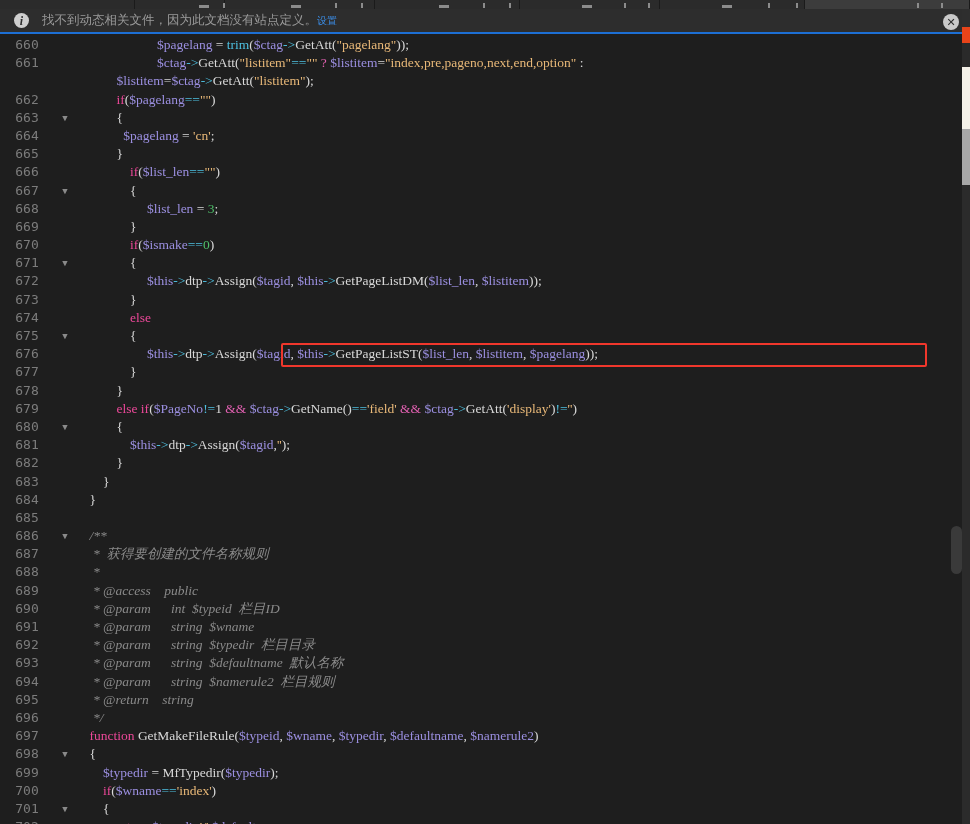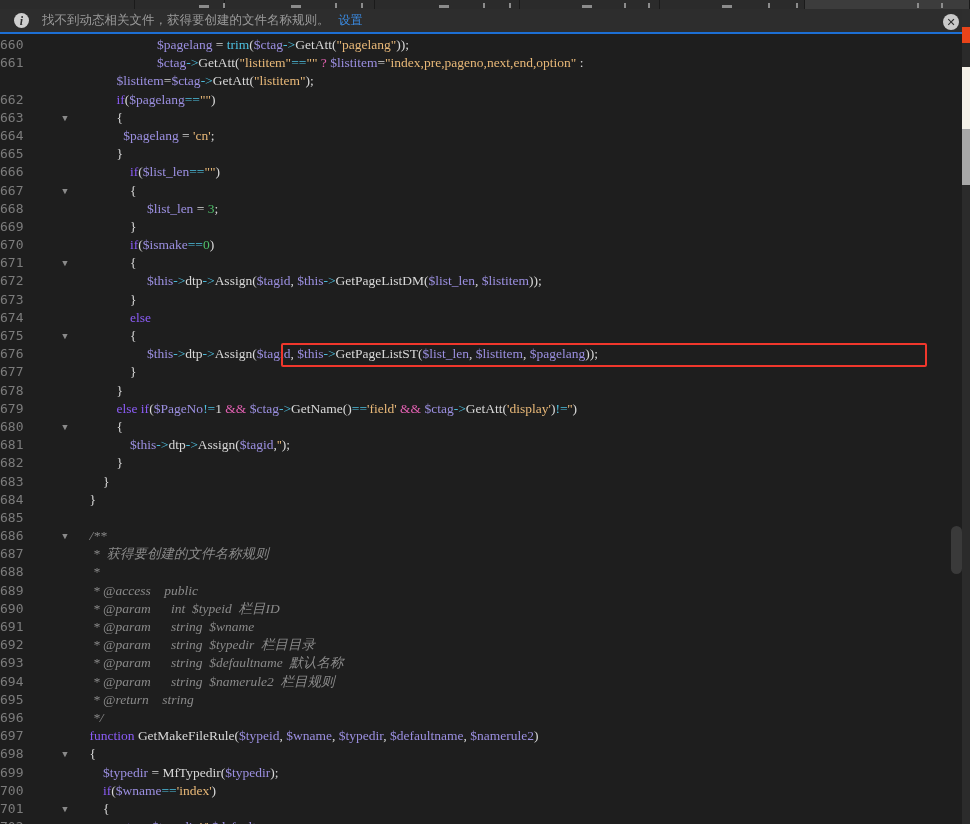--- a/index.html
+++ b/index.html
@@ -36,21 +36,21 @@
     font-size:12px;font-weight:bold;font-style:italic;
     display:flex;align-items:center;justify-content:center;
     margin-left:14px;flex:none;line-height:1;
   }
   .notif-text{
     margin-left:13px;color:#9a9a9a;font-size:12.5px;
     font-family:"DejaVu Sans","Liberation Sans",sans-serif;
     white-space:nowrap;
   }
   .notif-link{
-    margin-left:9px;color:#3b8ee8;font-size:12px;
+    color:#3b8ee8;font-size:10px;
     font-family:"DejaVu Sans","Liberation Sans",sans-serif;
     cursor:pointer;
   }
   .notif-close{
     position:absolute;right:11px;top:5px;
     width:16px;height:16px;border-radius:50%;
     background:#c9c9c9;color:#2b2b2b;
     display:flex;align-items:center;justify-content:center;
     font-family:"DejaVu Sans",sans-serif;font-size:11px;font-weight:bold;
     cursor:pointer;line-height:1;
@@ -62,38 +62,38 @@
     background:#1e1e1e;overflow:hidden;
   }
   .code-area{
     position:relative;width:970px;
     font-size:13.5px;
     line-height:18.2px;
     white-space:pre;
   }
   .row{display:flex;height:18.2px;align-items:flex-start;}
   .gutter{
-    width:56px;flex:none;text-align:left;
+    width:56px;flex:none;text-align:center;
     color:#7c7c7c;font-size:13px;padding-right:2px;
     box-sizing:border-box;
     font-family:"DejaVu Sans Mono",monospace;
   }
   .fold{
     width:18px;flex:none;text-align:center;color:#8a8a8a;
     font-size:9px;line-height:18.2px;
   }
   .fold.has::before{content:"\25BC";}
   .src{
     flex:1;color:#d8d8d8;
     font-family:Liberation Serif, serif;
     padding-left:2px;
   }
 
   
-  .k{color:#8b5cf6;}        
+  .k{color:#ec4899;}        
   .v{color:#9b8fe0;}        
   .f{color:#4ec0e0;}        
   .s{color:#e8b878;}        
   .n{color:#4ec06a;}        
   .o{color:#4ec0e0;}        
   .p{color:#d8d8d8;}        
   .op{color:#e060b0;}       
   .c{color:#8a8a8a;font-style:italic;}  
 
   
@@ -158,21 +158,21 @@
         <div class="tb-tick2" style="left:136px"></div>
       </div>
     <div class="tb-seg tb-active" style="width:165px">
         <div class="tb-tick2" style="left:112px"></div>
         <div class="tb-tick2" style="left:136px"></div>
       </div>
   </div>
 
   <div class="notif">
     <div class="notif-icon">i</div>
-    <div class="notif-text">找不到动态相关文件，获得要创建的文件名称规则。</div>
+    <div class="notif-text">找不到动态相关文件，因为此文档没有站点定义。</div>
     <div class="notif-link">设置</div>
     <div class="notif-close">✕</div>
   </div>
 
   <div class="editor">
     <div class="code-area" id="code-area"><div class="row"><div class="gutter">660</div><div class="fold"></div><div class="src"><span class="p">                        </span><span class="v">$pagelang</span><span class="p"> = </span><span class="f">trim</span><span class="p">(</span><span class="v">$ctag</span><span class="f">-&gt;</span><span class="p">GetAtt</span><span class="p">(</span><span class="s">"pagelang"</span><span class="p">));</span></div></div><div class="row"><div class="gutter">661</div><div class="fold"></div><div class="src"><span class="p">                        </span><span class="v">$ctag</span><span class="f">-&gt;</span><span class="p">GetAtt</span><span class="p">(</span><span class="s">"listitem"</span><span class="o">==</span><span class="s">""</span><span class="op"> ? </span><span class="v">$listitem</span><span class="p">=</span><span class="s">"index,pre,pageno,next,end,option"</span><span class="p"> :</span></div></div><div class="row"><div class="gutter"></div><div class="fold"></div><div class="src"><span class="p">            </span><span class="v">$listitem</span><span class="p">=</span><span class="v">$ctag</span><span class="f">-&gt;</span><span class="p">GetAtt</span><span class="p">(</span><span class="s">"listitem"</span><span class="p">);</span></div></div><div class="row"><div class="gutter">662</div><div class="fold"></div><div class="src"><span class="p">            </span><span class="k">if</span><span class="p">(</span><span class="v">$pagelang</span><span class="o">==</span><span class="s">""</span><span class="p">)</span></div></div><div class="row"><div class="gutter">663</div><div class="fold has"></div><div class="src"><span class="p">            {</span></div></div><div class="row"><div class="gutter">664</div><div class="fold"></div><div class="src"><span class="p">              </span><span class="v">$pagelang</span><span class="p"> = </span><span class="s">'cn'</span><span class="p">;</span></div></div><div class="row"><div class="gutter">665</div><div class="fold"></div><div class="src"><span class="p">            }</span></div></div><div class="row"><div class="gutter">666</div><div class="fold"></div><div class="src"><span class="p">                </span><span class="k">if</span><span class="p">(</span><span class="v">$list_len</span><span class="o">==</span><span class="s">""</span><span class="p">)</span></div></div><div class="row"><div class="gutter">667</div><div class="fold has"></div><div class="src"><span class="p">                {</span></div></div><div class="row"><div class="gutter">668</div><div class="fold"></div><div class="src"><span class="p">                     </span><span class="v">$list_len</span><span class="p"> = </span><span class="n">3</span><span class="p">;</span></div></div><div class="row"><div class="gutter">669</div><div class="fold"></div><div class="src"><span class="p">                }</span></div></div><div class="row"><div class="gutter">670</div><div class="fold"></div><div class="src"><span class="p">                </span><span class="k">if</span><span class="p">(</span><span class="v">$ismake</span><span class="o">==</span><span class="n">0</span><span class="p">)</span></div></div><div class="row"><div class="gutter">671</div><div class="fold has"></div><div class="src"><span class="p">                {</span></div></div><div class="row"><div class="gutter">672</div><div class="fold"></div><div class="src"><span class="p">                     </span><span class="v">$this</span><span class="f">-&gt;</span><span class="p">dtp</span><span class="f">-&gt;</span><span class="p">Assign</span><span class="p">(</span><span class="v">$tagid</span><span class="p">, </span><span class="v">$this</span><span class="f">-&gt;</span><span class="p">GetPageListDM</span><span class="p">(</span><span class="v">$list_len</span><span class="p">, </span><span class="v">$listitem</span><span class="p">));</span></div></div><div class="row"><div class="gutter">673</div><div class="fold"></div><div class="src"><span class="p">                }</span></div></div><div class="row"><div class="gutter">674</div><div class="fold"></div><div class="src"><span class="p">                </span><span class="k">else</span></div></div><div class="row"><div class="gutter">675</div><div class="fold has"></div><div class="src"><span class="p">                {</span></div></div><div class="row"><div class="gutter">676</div><div class="fold"></div><div class="src"><span class="p">                     </span><span class="v">$this</span><span class="f">-&gt;</span><span class="p">dtp</span><span class="f">-&gt;</span><span class="p">Assign</span><span class="p">(</span><span class="v">$tagid</span><span class="p">, </span><span class="v">$this</span><span class="f">-&gt;</span><span class="p">GetPageListST</span><span class="p">(</span><span class="v">$list_len</span><span class="p">, </span><span class="v">$listitem</span><span class="p">, </span><span class="v">$pagelang</span><span class="p">));</span></div></div><div class="row"><div class="gutter">677</div><div class="fold"></div><div class="src"><span class="p">                }</span></div></div><div class="row"><div class="gutter">678</div><div class="fold"></div><div class="src"><span class="p">            }</span></div></div><div class="row"><div class="gutter">679</div><div class="fold"></div><div class="src"><span class="p">            </span><span class="k">else if</span><span class="p">(</span><span class="v">$PageNo</span><span class="o">!=</span><span class="p">1</span><span class="op"> &amp;&amp; </span><span class="v">$ctag</span><span class="f">-&gt;</span><span class="p">GetName</span><span class="p">()</span><span class="o">==</span><span class="s">'field'</span><span class="op"> &amp;&amp; </span><span class="v">$ctag</span><span class="f">-&gt;</span><span class="p">GetAtt</span><span class="p">(</span><span class="s">'display'</span><span class="p">)</span><span class="o">!=</span><span class="s">''</span><span class="p">)</span></div></div><div class="row"><div class="gutter">680</div><div class="fold has"></div><div class="src"><span class="p">            {</span></div></div><div class="row"><div class="gutter">681</div><div class="fold"></div><div class="src"><span class="p">                </span><span class="v">$this</span><span class="f">-&gt;</span><span class="p">dtp</span><span class="f">-&gt;</span><span class="p">Assign</span><span class="p">(</span><span class="v">$tagid</span><span class="p">,</span><span class="s">''</span><span class="p">);</span></div></div><div class="row"><div class="gutter">682</div><div class="fold"></div><div class="src"><span class="p">            }</span></div></div><div class="row"><div class="gutter">683</div><div class="fold"></div><div class="src"><span class="p">        }</span></div></div><div class="row"><div class="gutter">684</div><div class="fold"></div><div class="src"><span class="p">    }</span></div></div><div class="row"><div class="gutter">685</div><div class="fold"></div><div class="src"><span class="p"></span></div></div><div class="row"><div class="gutter">686</div><div class="fold has"></div><div class="src"><span class="p">    </span><span class="c">/**</span></div></div><div class="row"><div class="gutter">687</div><div class="fold"></div><div class="src"><span class="c">     *  获得要创建的文件名称规则</span></div></div><div class="row"><div class="gutter">688</div><div class="fold"></div><div class="src"><span class="c">     *</span></div></div><div class="row"><div class="gutter">689</div><div class="fold"></div><div class="src"><span class="c">     * @access    public</span></div></div><div class="row"><div class="gutter">690</div><div class="fold"></div><div class="src"><span class="c">     * @param      int  $typeid  栏目ID</span></div></div><div class="row"><div class="gutter">691</div><div class="fold"></div><div class="src"><span class="c">     * @param      string  $wname</span></div></div><div class="row"><div class="gutter">692</div><div class="fold"></div><div class="src"><span class="c">     * @param      string  $typedir  栏目目录</span></div></div><div class="row"><div class="gutter">693</div><div class="fold"></div><div class="src"><span class="c">     * @param      string  $defaultname  默认名称</span></div></div><div class="row"><div class="gutter">694</div><div class="fold"></div><div class="src"><span class="c">     * @param      string  $namerule2  栏目规则</span></div></div><div class="row"><div class="gutter">695</div><div class="fold"></div><div class="src"><span class="c">     * @return    string</span></div></div><div class="row"><div class="gutter">696</div><div class="fold"></div><div class="src"><span class="c">     */</span></div></div><div class="row"><div class="gutter">697</div><div class="fold"></div><div class="src"><span class="p">    </span><span class="k">function</span><span class="p"> </span><span class="p">GetMakeFileRule</span><span class="p">(</span><span class="v">$typeid</span><span class="p">, </span><span class="v">$wname</span><span class="p">, </span><span class="v">$typedir</span><span class="p">, </span><span class="v">$defaultname</span><span class="p">, </span><span class="v">$namerule2</span><span class="p">)</span></div></div><div class="row"><div class="gutter">698</div><div class="fold has"></div><div class="src"><span class="p">    {</span></div></div><div class="row"><div class="gutter">699</div><div class="fold"></div><div class="src"><span class="p">        </span><span class="v">$typedir</span><span class="p"> = </span><span class="p">MfTypedir</span><span class="p">(</span><span class="v">$typedir</span><span class="p">);</span></div></div><div class="row"><div class="gutter">700</div><div class="fold"></div><div class="src"><span class="p">        </span><span class="k">if</span><span class="p">(</span><span class="v">$wname</span><span class="o">==</span><span class="s">'index'</span><span class="p">)</span></div></div><div class="row"><div class="gutter">701</div><div class="fold has"></div><div class="src"><span class="p">        {</span></div></div><div class="row"><div class="gutter">702</div><div class="fold"></div><div class="src"><span class="p">            </span><span class="k">return</span><span class="p"> </span><span class="v">$typedir</span><span class="p">.</span><span class="s">'/'</span><span class="p">.</span><span class="v">$defaultname</span><span class="p">;</span></div></div></div>
     <div class="annot-box" id="annot-box" style="top: 307.4px; left: 281px; width: 646px; height: 24px;"></div>
   </div>
 
   <div class="vscroll">

